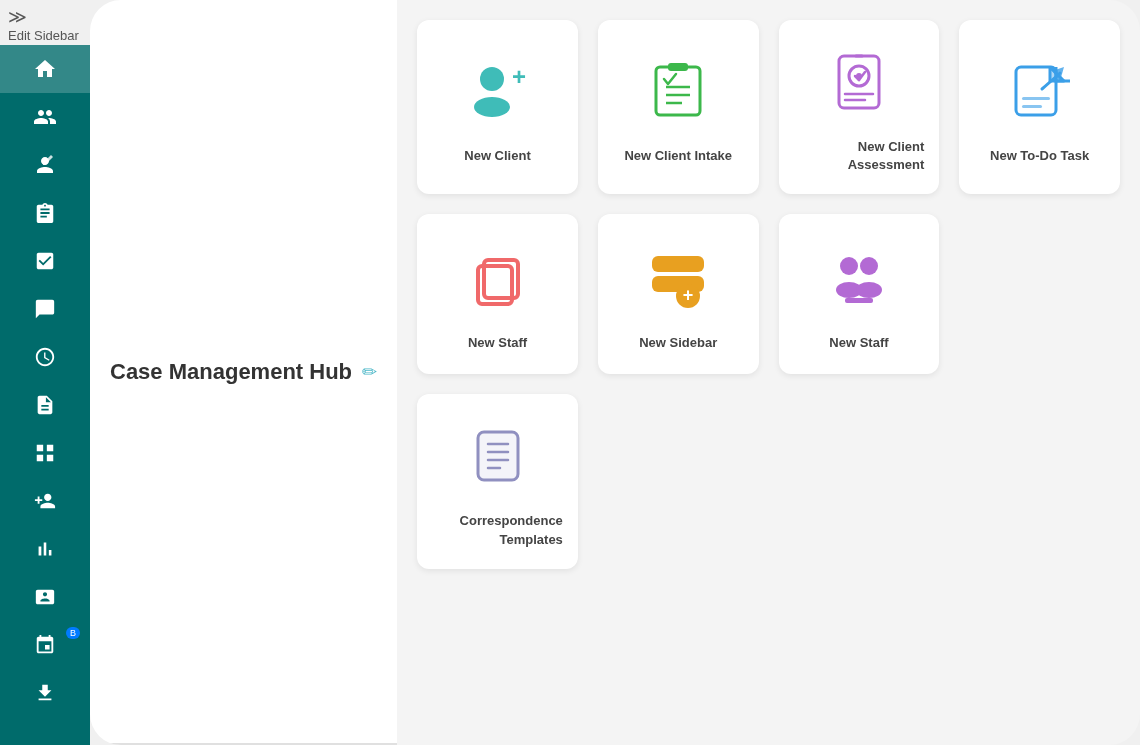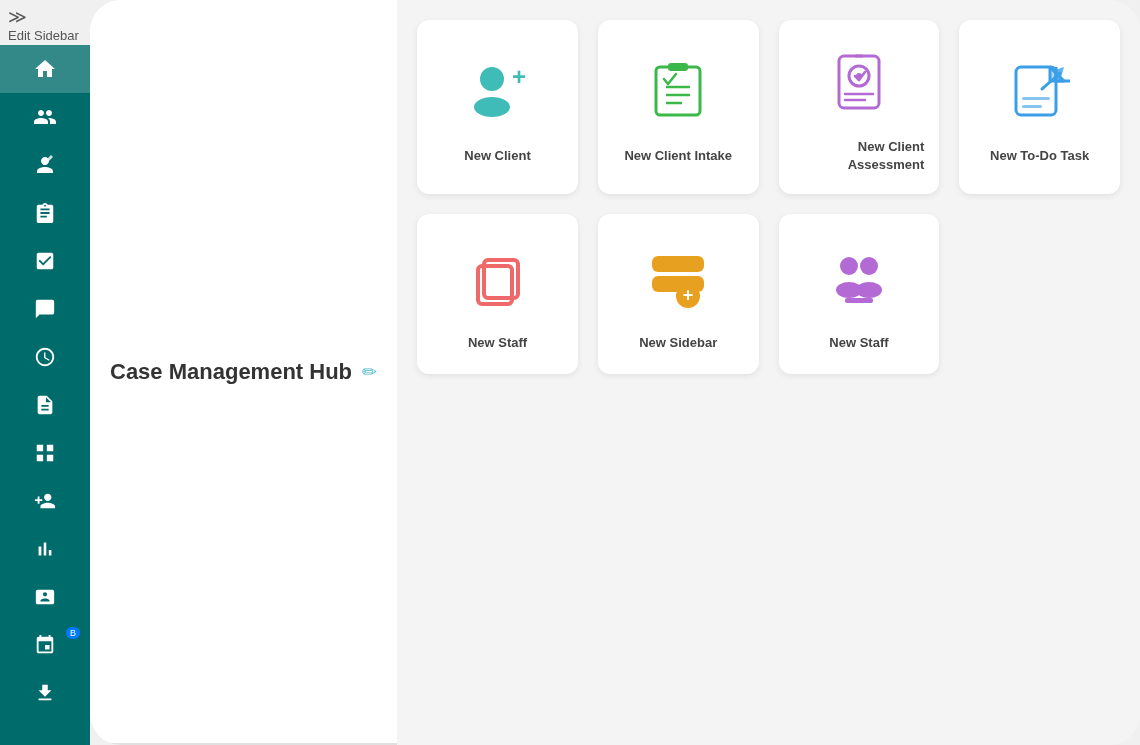--- a/index.html
+++ b/index.html
@@ -314,18 +314,31 @@
           </svg>
         </div>
         <span class="card-label">New Staff</span>
       </div>
     </div>
 
     <div class="cards-grid" style="grid-template-columns: repeat(4,1fr);">
 
 
 
+      <div class="card">
+        <div class="card-icon">
+          <svg width="64" height="64" viewBox="0 0 64 64">
+            <rect x="12" y="8" width="40" height="48" rx="6" fill="none" stroke="#9090c0" stroke-width="3"></rect>
+            <rect x="12" y="8" width="40" height="48" rx="6" fill="#9090c0" opacity="0.1"></rect>
+            <line x1="22" y1="28" x2="42" y2="28" stroke="#9090c0" stroke-width="2.5" stroke-linecap="round"></line>
+            <line x1="22" y1="36" x2="42" y2="36" stroke="#9090c0" stroke-width="2.5" stroke-linecap="round"></line>
+            <line x1="22" y1="44" x2="34" y2="44" stroke="#9090c0" stroke-width="2.5" stroke-linecap="round"></line>
+            <line x1="22" y1="20" x2="42" y2="20" stroke="#9090c0" stroke-width="2.5" stroke-linecap="round"></line>
+          </svg>
+        </div>
+        <span class="card-label">Correspondence Templates</span>
+      </div>
 
       <div style="visibility:hidden;"></div>
     </div>
 
   </div>
 </div>
 
 </body></html>

